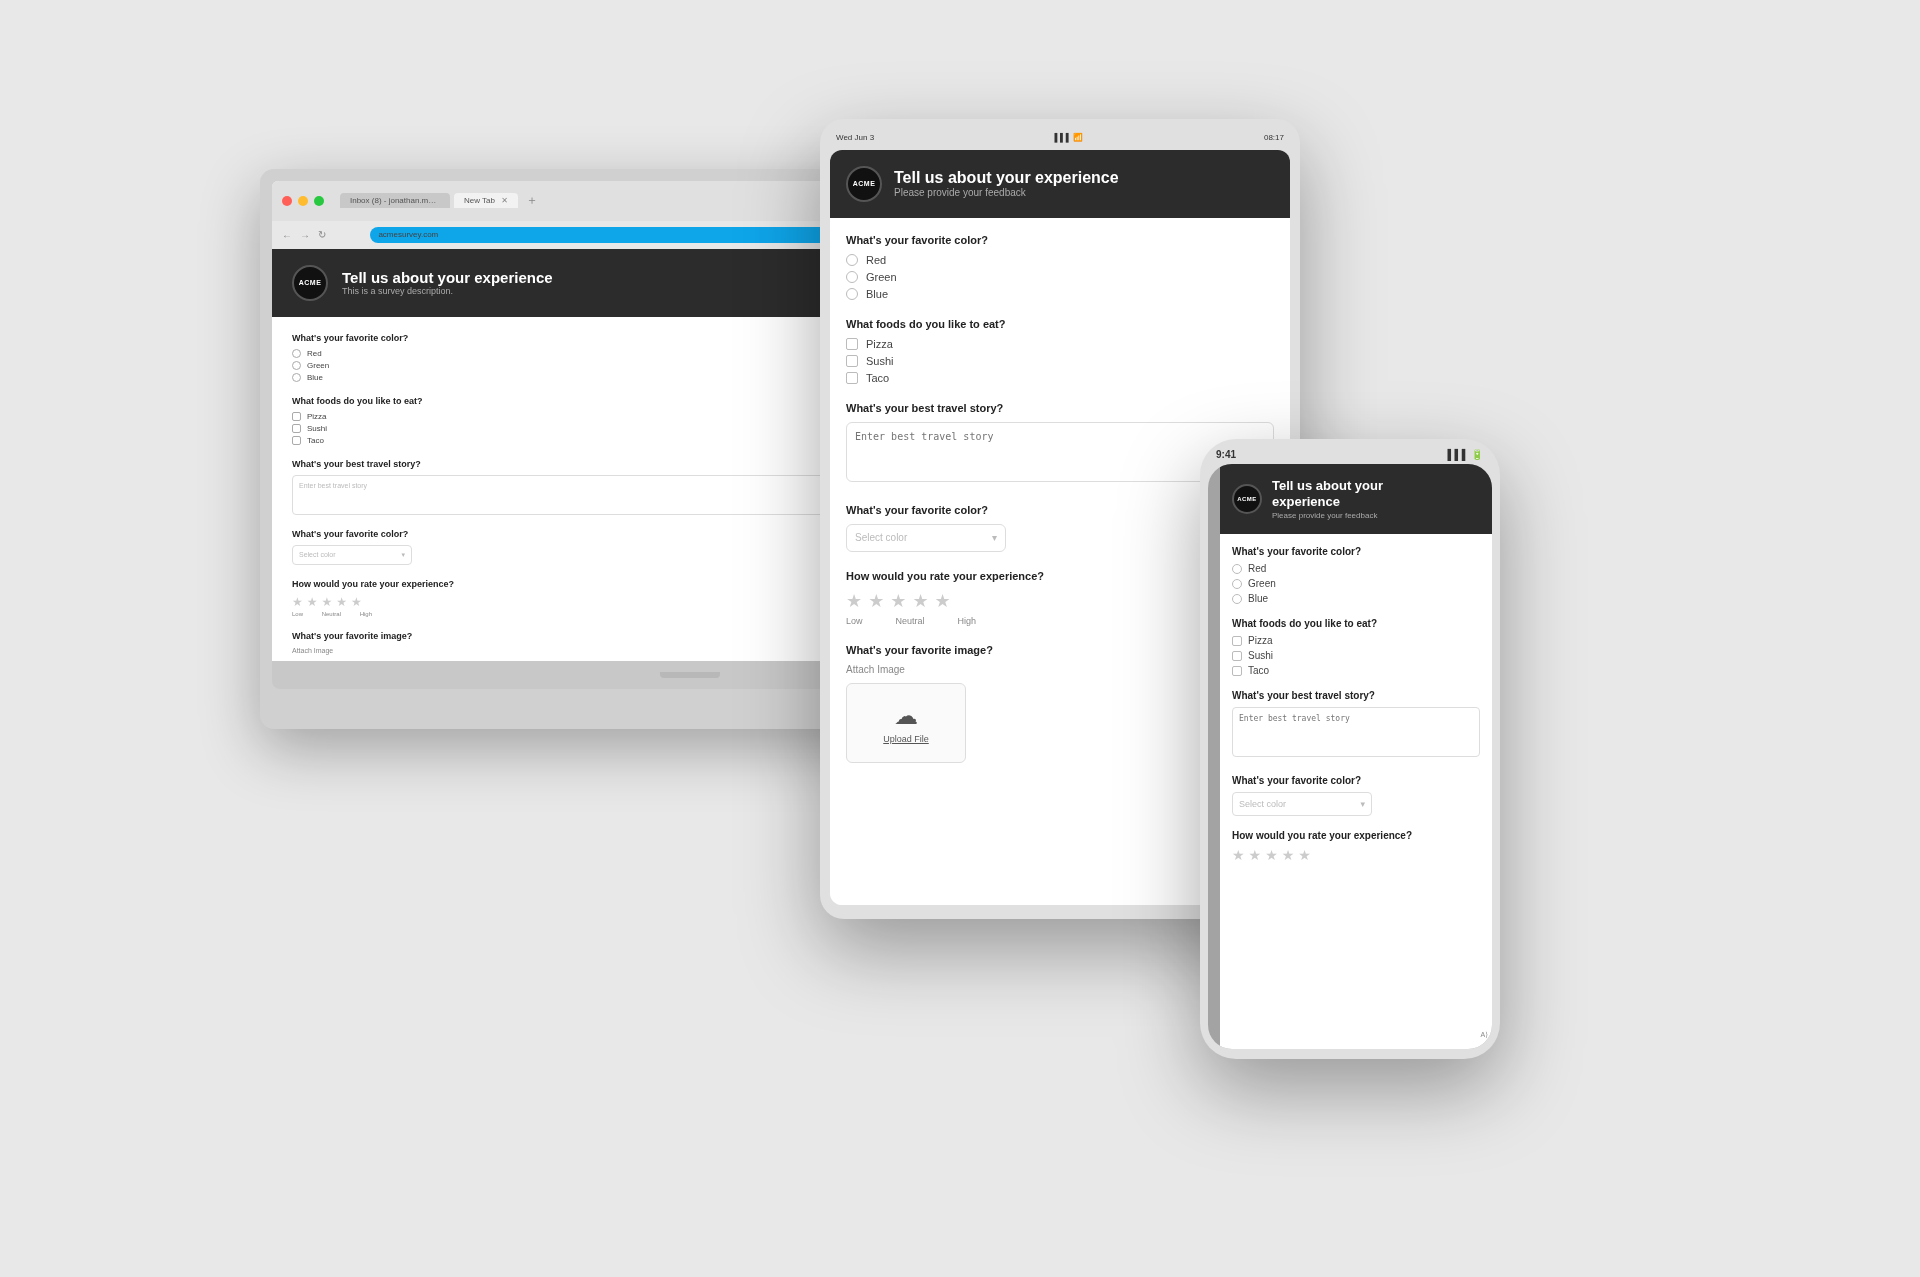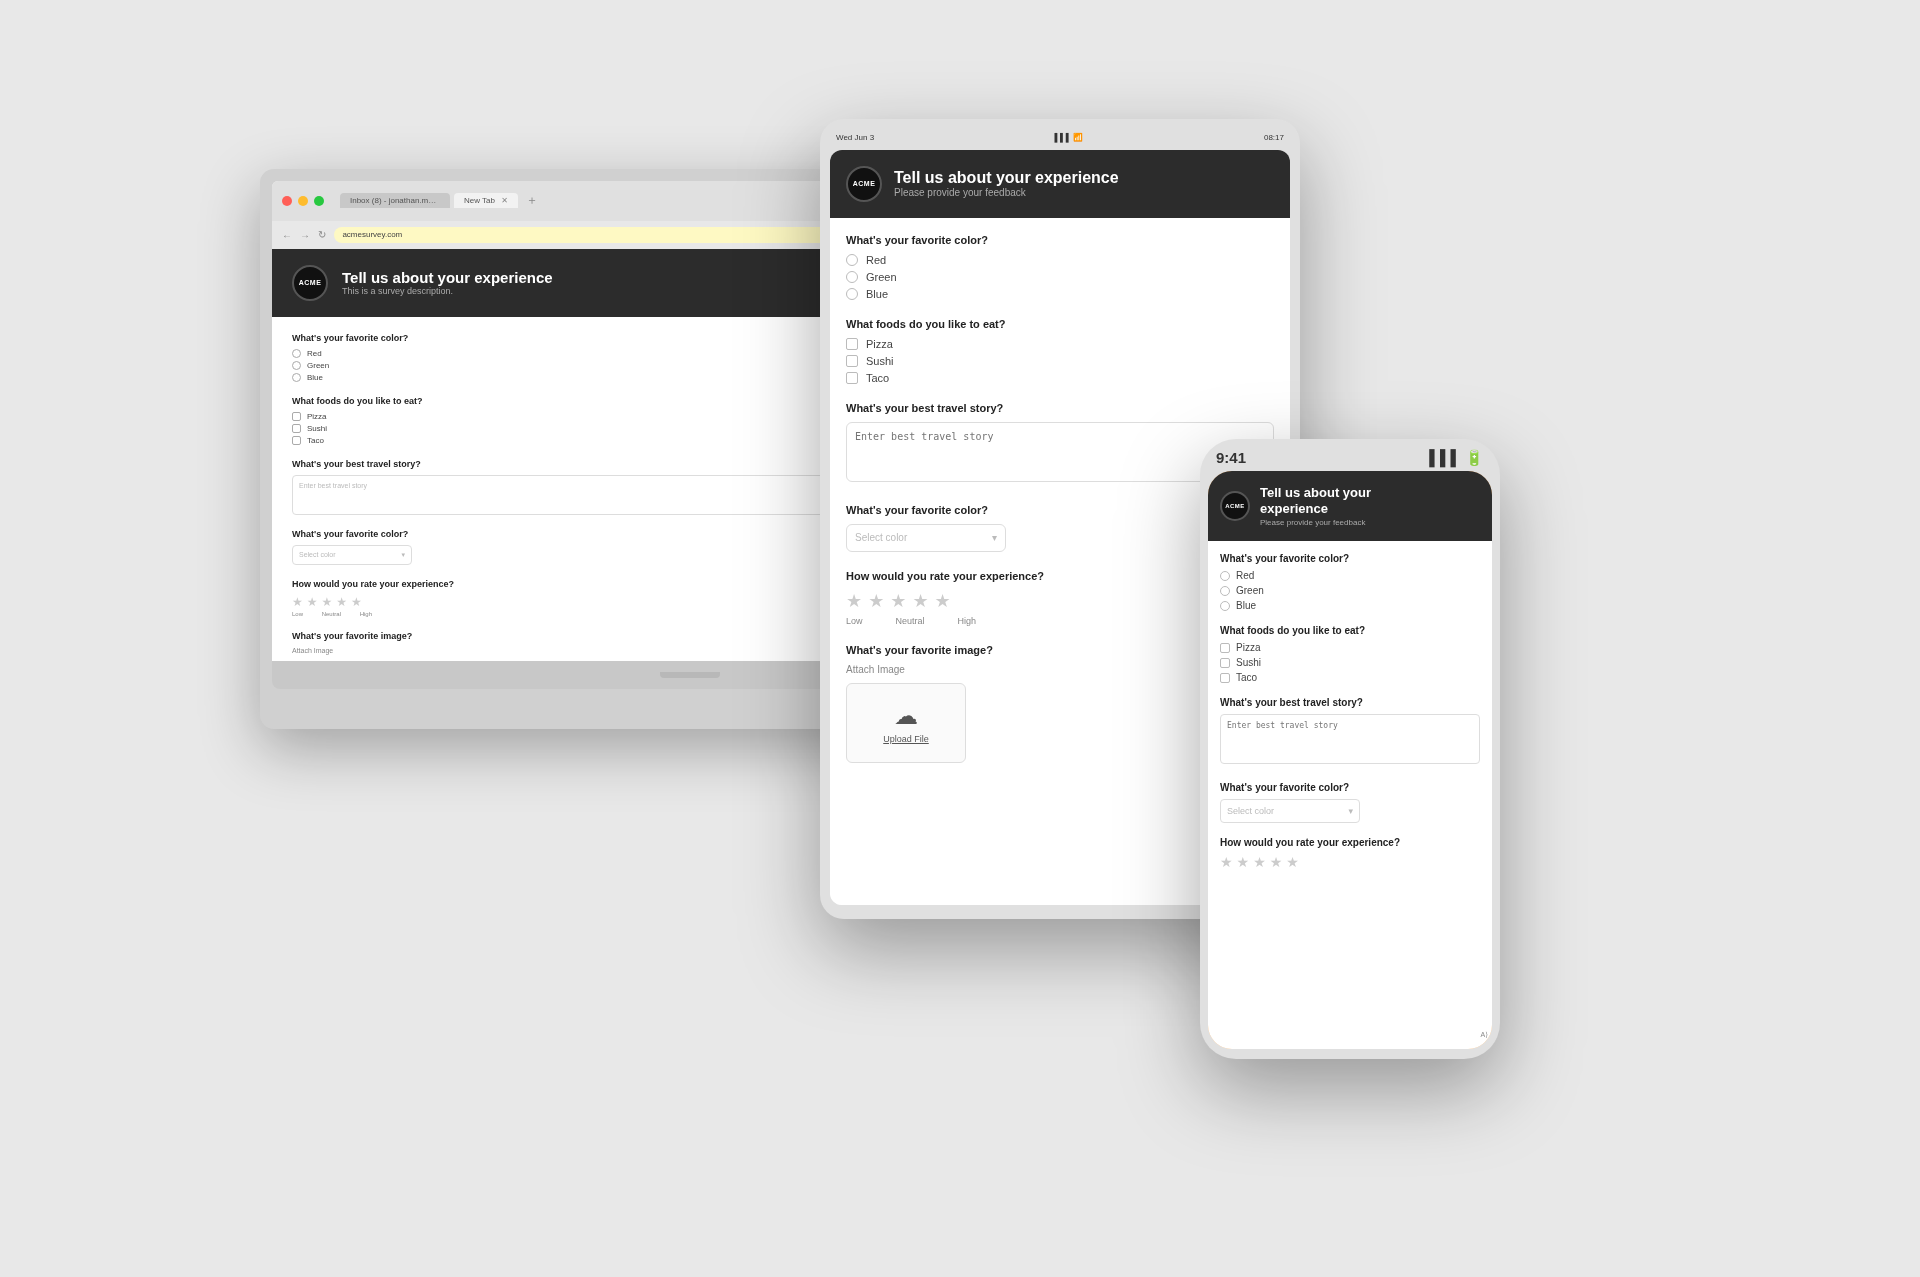--- a/index.html
+++ b/index.html
@@ -93,28 +93,29 @@
       gap: 8px;
       flex-shrink: 0;
     }
     .nav-btn {
       font-size: 10px;
       color: #888;
       cursor: pointer;
     }
     .address-bar {
       flex: 1;
-      background: #fef9c3;
+      background: #0ea5e9;
       border-radius: 12px;
       height: 16px;
       display: flex;
       align-items: center;
       padding: 0 8px;
       font-size: 8px;
       color: #444;
+      margin-left: 36px;
     }
     .browser-content {
       flex: 1;
       background: #fff;
       overflow-y: auto;
       overflow-x: hidden;
     }
     .survey-header {
       background: #2c2c2c;
       color: #fff;
@@ -395,31 +396,32 @@
       box-shadow: 0 30px 80px rgba(0,0,0,0.35);
       padding: 10px 8px;
       display: flex;
       flex-direction: column;
     }
     .phone-status-bar {
       display: flex;
       justify-content: space-between;
       padding: 0 8px;
       margin-bottom: 4px;
-      font-size: 15px;
+      font-size: 10px;
       color: #333;
       font-weight: 600;
     }
     .phone-screen {
       flex: 1;
-      background: #fdba74;
+      background: #a3a3a3;
       border-radius: 24px;
       overflow: hidden;
       display: flex;
       flex-direction: column;
+      padding-left: 12px;
     }
     .phone-survey-header {
       background: #2c2c2c;
       color: #fff;
       padding: 14px 12px;
       display: flex;
       align-items: center;
       gap: 10px;
     }
     .phone-survey-header h2 {

